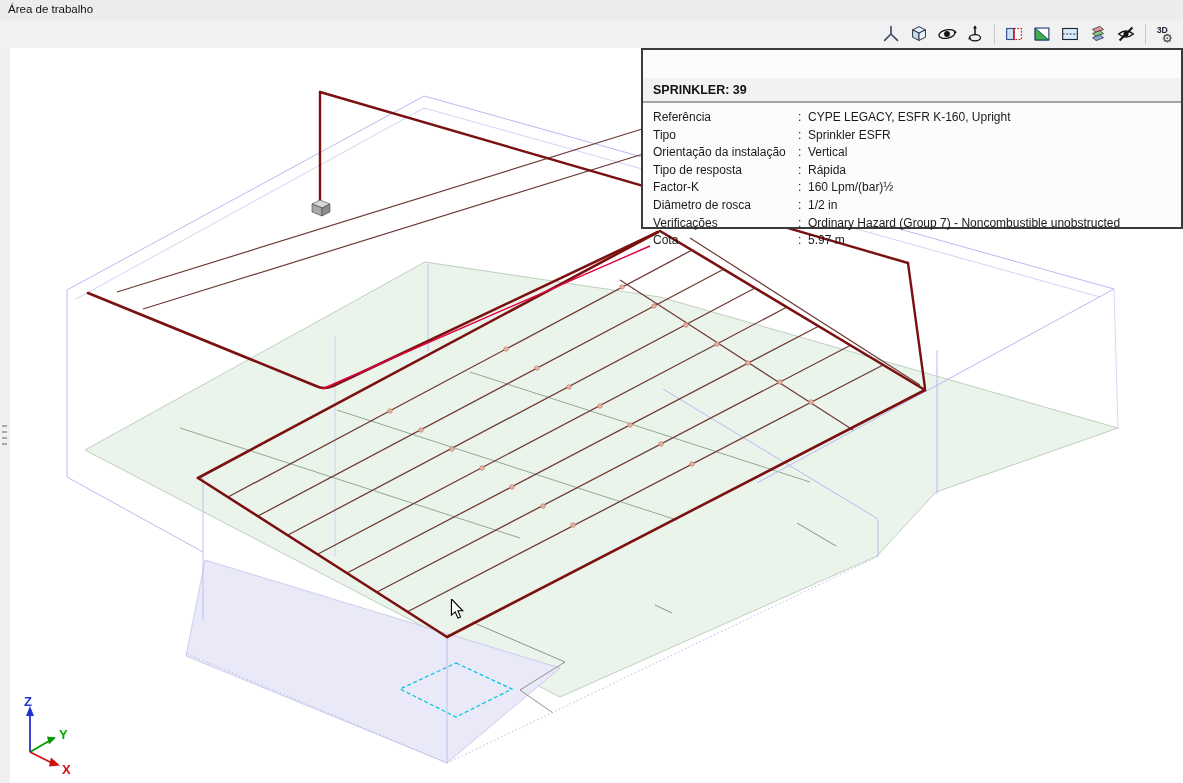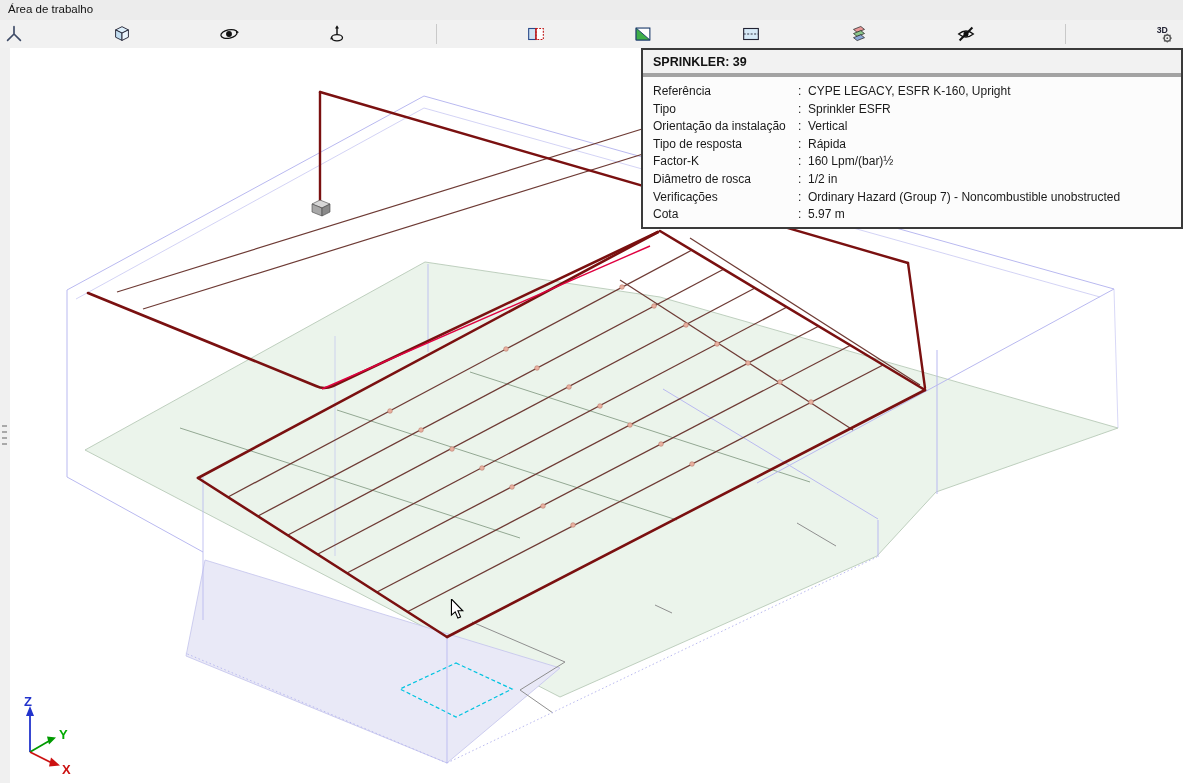--- a/index.html
+++ b/index.html
@@ -2,33 +2,33 @@
 <html><head>
 <meta charset="utf-8">
 <style>
   html,body{margin:0;padding:0;width:1183px;height:783px;overflow:hidden;
     font-family:"Liberation Sans",sans-serif;background:#fff;}
   .app{position:relative;width:1183px;height:783px;}
   .titlebar{position:absolute;left:0;top:0;width:1183px;height:36px;
     background:#ececec;border-bottom:1px solid #dddddd;box-sizing:border-box;
     font-size:11.5px;color:#111;line-height:19px;padding-left:8px;}
   .toolbar{position:absolute;left:0;top:20px;width:1183px;height:28px;
-    background:#f1f1f1;display:flex;justify-content:space-between;align-items:center;
+    background:#f1f1f1;display:flex;justify-content:flex-end;align-items:center;
     padding-right:4px;box-sizing:border-box;}
   .tbtn{width:26px;height:24px;display:flex;align-items:center;justify-content:center;
     margin:0 1px;border-radius:2px;}
   .tsep{width:1px;height:20px;background:#c9c9c9;margin:0 5px;}
   .canvas{position:absolute;left:0;top:48px;width:1183px;height:735px;background:#fff;}
   .leftstrip{position:absolute;left:0;top:0;width:10px;height:735px;background:#f0f0f0;}
   .grip{position:absolute;left:2px;width:5px;height:2px;background:#a9a9a9;}
   .scene{position:absolute;left:0;top:0;z-index:1;}
   .infopanel{position:absolute;left:641px;top:0px;width:542px;height:181px;
     background:#fcfcfc;border:2px solid #3a3a3a;box-sizing:border-box;z-index:5;}
-  .ip-header{background:#f2f2f2;border-bottom:4px solid #a3a3a3;
-    font-size:12.5px;font-weight:bold;color:#111;padding:5px 10px 4px 10px;}
+  .ip-header{background:#f2f2f2;border-bottom:2px solid #a3a3a3;
+    font-size:12.5px;font-weight:bold;color:#111;padding:5px 10px 4px 10px;margin-top:28px;}
   .ip-body{padding:6px 10px 0 10px;}
   .ip-body table{border-collapse:collapse;font-size:12px;color:#1a1a1a;width:100%;}
   .ip-body td{padding:0;line-height:17.6px;vertical-align:top;white-space:nowrap;}
   td.lbl{width:145px;}
   td.col{width:10px;}
   .cursor{position:absolute;left:449px;top:551px;z-index:4;}
 </style>
 </head>
 <body>
 

